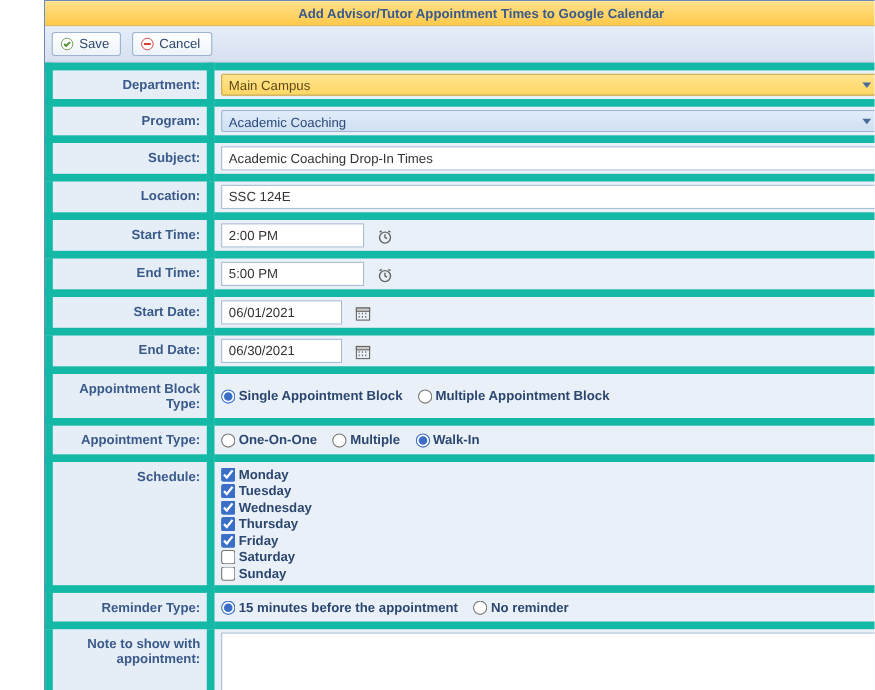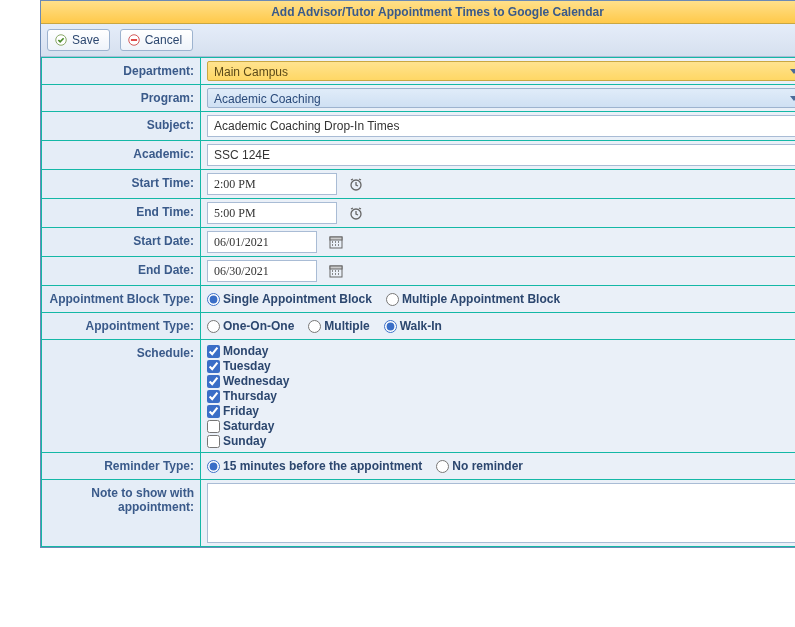--- a/index.html
+++ b/index.html
@@ -3,27 +3,27 @@
 <meta charset="utf-8">
 <style>
   * { box-sizing: border-box; margin: 0; padding: 0; }
   body { font-family: Tahoma, Arial, sans-serif; font-size: 12px; background: #fff; }
   .window { width: 795px; border: 1px solid #6b8ab5; margin-left: 40px; }
   .titlebar { background: linear-gradient(#ffe08a, #ffc94a); border-bottom: 1px solid #c9a742; text-align: center; font-weight: bold; color: #3a5a8a; padding: 4px 0; }
   .toolbar { background: linear-gradient(#e5edf9, #d6e0ef); border-bottom: 1px solid #a9bcd5; padding: 5px 6px; }
   .btn { display: inline-flex; align-items: center; gap: 4px; background: linear-gradient(#ffffff, #eef3fa); border: 1px solid #9db3cf; border-radius: 3px; padding: 3px 10px 3px 6px; color: #2c476f; font-size: 12px; cursor: pointer; margin-right: 6px; }
   .ico { width: 14px; height: 14px; display: inline-block; }
   table.form { border-collapse: collapse; width: 100%; }
-  table.form td { border: 1px solid #14b8a6; padding: 3px 6px; vertical-align: middle; background: #eaf0f8; }
+  table.form td { border: 7px solid #14b8a6; padding: 3px 6px; vertical-align: middle; background: #eaf0f8; }
   table.form td.label { text-align: right; font-weight: bold; color: #3a5a8a; width: 185px; background: #e5edf7; vertical-align: top; padding-top: 6px; padding-bottom: 6px; }
   .sel { width: 598px; background: linear-gradient(#e0ecf9, #cfe0f3); border: 1px solid #9db3cf; border-radius: 2px; padding: 2px 22px 2px 6px; color: #2a4a7a; position: relative; cursor: pointer; font-size: 12px; height: 20px; line-height: 16px; }
   .sel::after { content: ""; position: absolute; right: 6px; top: 7px; border-left: 4px solid transparent; border-right: 4px solid transparent; border-top: 5px solid #4a6a98; }
   .sel.warn { background: linear-gradient(#ffe38f, #ffd765); border-color: #c9a742; color: #5c4a18; }
   .txt { width: 620px; background: #fff; border: 1px solid #a9bcd5; padding: 3px 6px; font-size: 12px; color: #333; height: 22px; }
-  .txt.sm { width: 130px; font-family: Liberation Serif, serif; }
+  .txt.sm { width: 130px; }
   .iconbtn { display: inline-flex; align-items: center; justify-content: center; width: 20px; height: 20px; vertical-align: middle; margin-left: 6px; cursor: pointer; color: #6b6b6b; }
   .radio-row, .chk-row { display: flex; align-items: center; gap: 4px; flex-wrap: wrap; color: #2c476f; font-weight: bold; }
   .radio-row label, .chk-row label { display: inline-flex; align-items: center; gap: 3px; margin-right: 10px; cursor: pointer; }
   .chk-col label { display: flex; align-items: center; gap: 3px; color: #2c476f; font-weight: bold; margin: 1px 0; cursor: pointer; }
   input[type=radio], input[type=checkbox] { accent-color: #3a6ec7; width: 13px; height: 13px; }
   .noterow td { vertical-align: top; }
   .notebox { width: 598px; height: 60px; background: #fff; border: 1px solid #a9bcd5; }
 </style>
 </head>
 <body>
@@ -64,21 +64,21 @@
       <td class="label">Program:</td>
       <td>
             <div class="sel">Academic Coaching</div>
           </td>
     </tr>
     <tr>
       <td class="label">Subject:</td>
       <td><input class="txt" value="Academic Coaching Drop-In Times" style=""></td>
     </tr>
     <tr>
-      <td class="label">Academic:</td>
+      <td class="label">Location:</td>
       <td><input class="txt" value="SSC 124E" style=""></td>
     </tr>
     <tr>
       <td class="label">Start Time:</td>
       <td>
         <input class="txt sm" value="2:00 PM" style="">
         <span class="iconbtn">
           <svg viewBox="0 0 16 16" width="16" height="16">
                 <circle cx="8" cy="9" r="5" fill="none" stroke="#666" stroke-width="1.3"></circle>
                 <path d="M8 6 v3 l2 1" stroke="#666" stroke-width="1.3" fill="none"></path>

